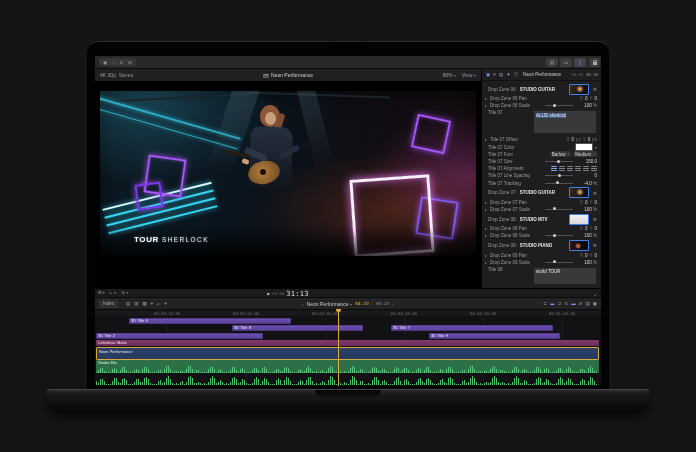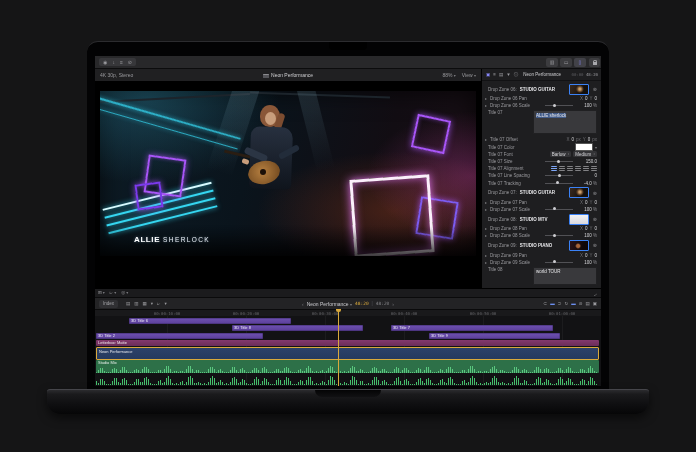--- a/index.html
+++ b/index.html
@@ -235,21 +235,21 @@
               <div class="face"></div>
               <div class="torso"></div>
               <div class="arm-l"></div>
               <div class="arm-r"></div>
               <div class="guitar-body"></div>
               <div class="soundhole"></div>
               <div class="hand"></div>
             </div>
             <div class="floor"></div>
             <div id="vtitle">
-              <span class="l1">ALLIE</span>
+              <span class="l1">TOUR</span>
               <span class="l2">SHERLOCK</span>
             </div>
           </div>
         </div>
       </div>
 
       <div id="inspector">
         <div id="insp-head">
           <span id="insp-tabs" style="display:flex;gap:1px;">
               <span class="tb-icon active">▣</span>
@@ -444,20 +444,25 @@
             </span>
             <span class="tool">
               <span>▻</span>
               <span class="caret">▾</span>
             </span>
             <span class="tool">
               <span>◎</span>
               <span class="caret">▾</span>
             </span>
           </div>
+        <div id="tc-wrap">
+          <span class="play">▶</span>
+          <span class="pre">00:00</span>
+          <span class="tc">31:13</span>
+        </div>
         <span id="expand-btn">↔</span>
       </div>
 
       <div id="tl-toolbar">
         <span id="index-btn">Index</span>
         <div id="appearance-icons">
             <span class="tb-icon">▤</span>
             <span class="tb-icon">▥</span>
             <span class="tb-icon">▦</span>
             <span class="tb-icon">▾</span>

